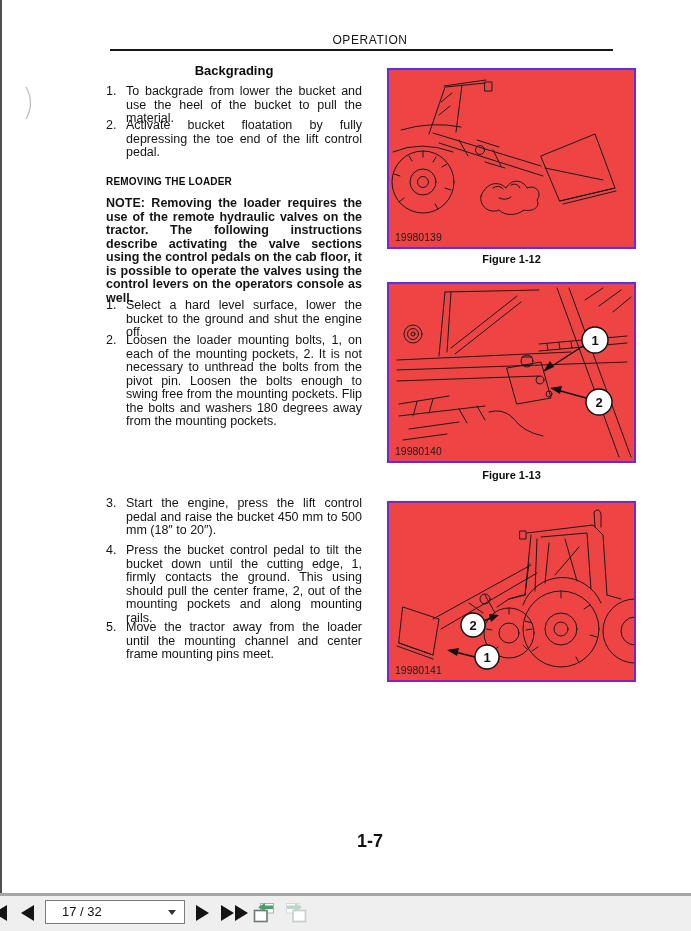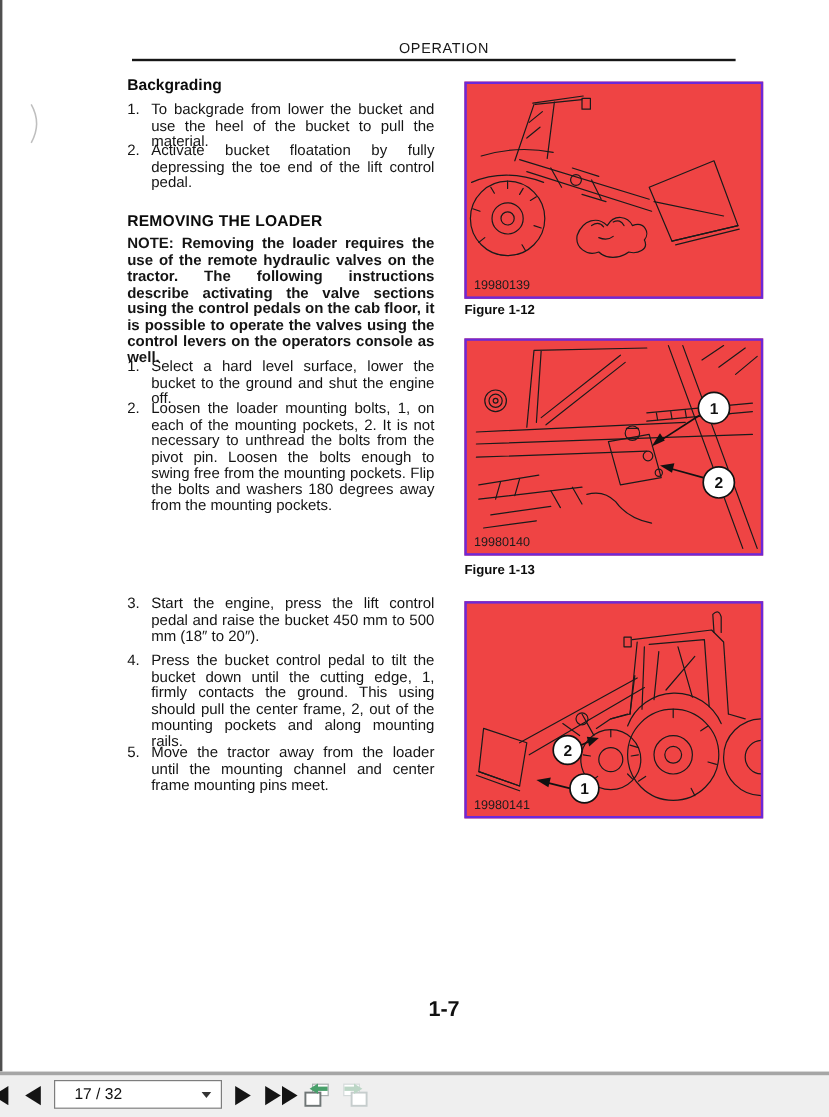--- a/index.html
+++ b/index.html
@@ -15,35 +15,35 @@
     background:#fff;border-left:2px solid #4f4f4f;box-sizing:border-box;
   }
   .abs{position:absolute;}
   .running-header{
     left:104px;top:33px;width:528px;text-align:center;
     font-size:12px;letter-spacing:.6px;color:#171717;
   }
   .header-rule{left:108px;top:49px;width:503px;height:2px;background:#171717;}
   .col{left:104px;width:256px;}
   .h1{font-weight:bold;font-size:13px;color:#0c0c0c;}
-  .h2{font-weight:bold;font-size:13px;letter-spacing:.2px;color:#0c0c0c;}
+  .h2{font-weight:bold;font-size:10px;letter-spacing:.2px;color:#0c0c0c;}
   .body-txt{font-size:12.5px;line-height:13.5px;text-align:justify;color:#141414;}
   .note{font-weight:bold;}
   .li{display:flex;}
   .li .num{width:15px;flex:0 0 15px;font-size:12.5px;line-height:13.5px;}
   .li .txt{flex:1;margin-left:5px;}
   .page-num{left:104px;top:831px;width:528px;text-align:center;
     font-weight:bold;font-size:18px;}
   
   .figure-box{
     left:385px;width:249px;height:181px;border:2px solid #6d28d9;
     box-sizing:border-box;background:#ef4444;
   }
   .fig-caption{
-    left:385px;width:249px;text-align:left;font-weight:bold;font-size:11px;
+    left:385px;width:249px;text-align:center;font-weight:bold;font-size:11px;
     color:#0c0c0c;
   }
   .figure-box svg{display:block;width:100%;height:100%;}
   .sketch{stroke:#1a1a1a;stroke-width:1;fill:none;stroke-linecap:round;stroke-linejoin:round;}
   .callout-circle{stroke:#111;stroke-width:1.4;fill:#fff;}
   .callout-num{font-family:"Liberation Sans",sans-serif;font-size:13px;font-weight:bold;fill:#111;}
   .arrowhead{fill:#111;stroke:none;}
   .scan-artifact{position:absolute;left:22px;top:86px;}
   
   .toolbar{
@@ -78,21 +78,21 @@
 
 <div class="viewer">
 
   <div class="abs running-header">OPERATION</div>
   <div class="abs header-rule"></div>
 
   <svg class="scan-artifact" width="12" height="34">
     <path d="M2,1 q9,16 0,32" stroke="#bfbfbf" stroke-width="1.3" fill="none"></path>
   </svg>
 
-  <div class="abs col h1" style="top:63px;">Backgrading</div>
+  <div class="abs col h1" style="top:63px;text-align:center;">Backgrading</div>
 
   <div class="abs col body-txt li" style="top:85px;">
     <span class="num">1.</span>
     <div class="txt">To backgrade from lower the bucket and use the heel of the bucket to pull the material.</div>
   </div>
   <div class="abs col body-txt li" style="top:119px;">
     <span class="num">2.</span>
     <div class="txt">Activate bucket floatation by fully depressing the toe end of the lift control pedal.</div>
   </div>
 

